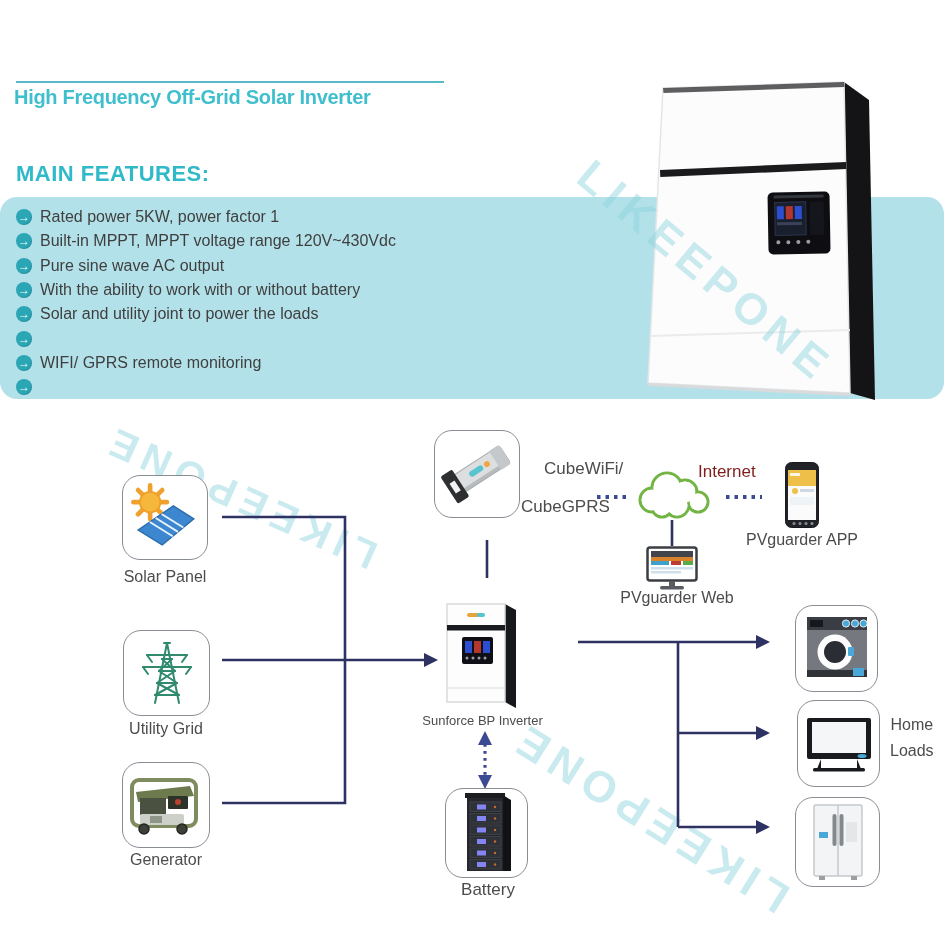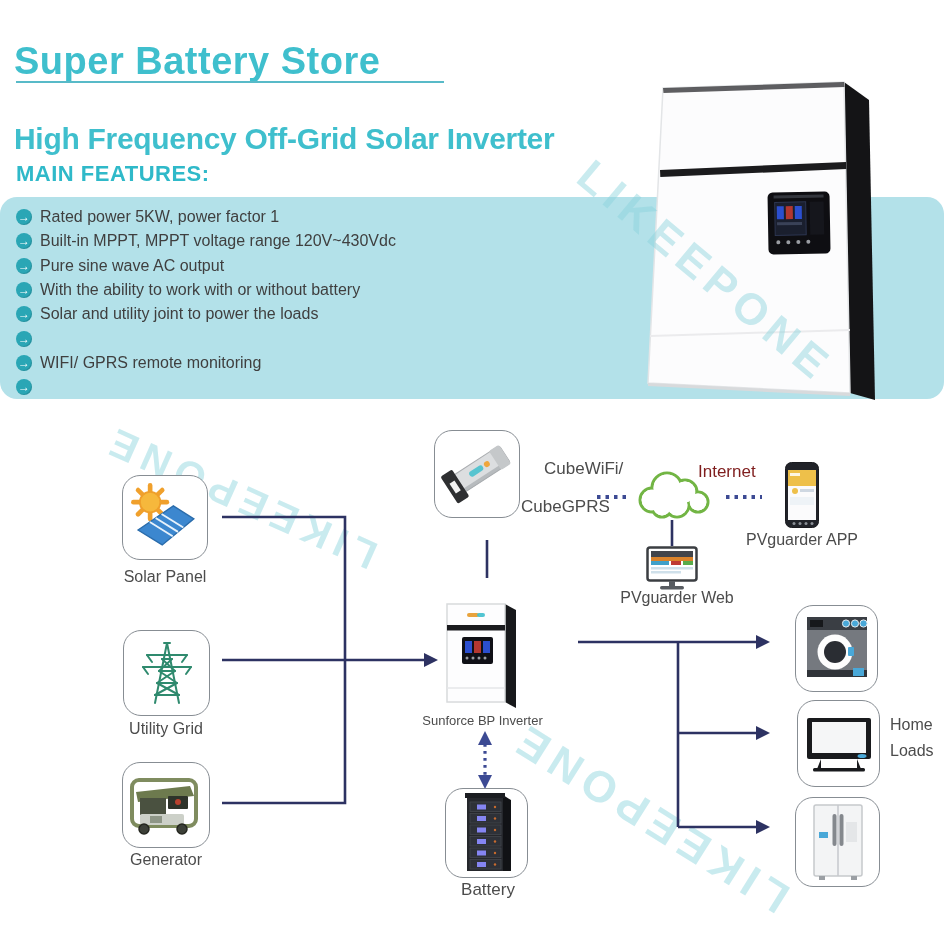--- a/index.html
+++ b/index.html
@@ -6,21 +6,21 @@
   body { background:#ffffff; }
   .page {
     position:relative; width:944px; height:944px; background:#fff;
     font-family:"Liberation Sans", sans-serif; overflow:hidden;
   }
   .abs { position:absolute; }
 
   
   .brand { left:14px; top:40px; font-size:38px; font-weight:bold; color:#3fbfcd; letter-spacing:0.5px; z-index:6; }
   .title-underline { left:16px; top:81px; width:428px; height:2px; background:#58bac8; z-index:6; }
-  .subtitle { left:14px; top:86px; font-size:30px; font-weight:bold; color:#3fbfcd; letter-spacing:-0.3px; z-index:6;margin-top:36px; }
+  .subtitle { left:14px; top:86px; font-size:20px; font-weight:bold; color:#3fbfcd; letter-spacing:-0.3px; z-index:6; }
   .features-heading { left:16px; top:161px; font-size:22px; font-weight:bold; color:#2fb9c9; letter-spacing:0.5px; z-index:6; }
 
   
   .band { left:0; top:197px; width:944px; height:202px; background:#b3e1e9; padding-top:8px; z-index:0;border-radius:17px; }
   .feature { display:flex; align-items:center; height:24.3px; padding-left:16px; }
   .bullet {
     width:16px; height:16px; border-radius:50%; background:#2aa6b5;
     color:#ffffff; display:flex; align-items:center; justify-content:center;
     margin-right:8px; flex:0 0 16px; box-shadow:inset -1px -1px 0 rgba(0,0,0,.12);
   }
@@ -42,28 +42,27 @@
   
   .wires { left:0; top:0; z-index:3; }
   .node {
     background:#fff; border:1.5px solid #878d93; border-radius:18px; z-index:4;
     display:flex; align-items:center; justify-content:center;
   }
   .plain-icon { z-index:4; }
   .dlabel { color:#4c4c4c; font-size:16px; z-index:5; text-align:center; }
   .cube-text { color:#4c4c4c; font-size:17px; z-index:5; }
   .internet-label { color:#7f1d1d; font-size:17px; z-index:5;margin-left:20px; }
-  .loads-label { color:#4c4c4c; font-size:16px; line-height:26px; z-index:5; }
+  .loads-label { color:#4c4c4c; font-size:16px; line-height:26px; z-index:5;text-align:center; }
 </style>
 </head>
 <body>
 
 <div class="page">
 
-  <div class="abs brand">Super Battery Store</div>
   <div class="abs title-underline"></div>
   <div class="abs subtitle">High Frequency Off-Grid Solar Inverter</div>
   <div class="abs features-heading">MAIN FEATURES:</div>
 
   <div class="abs band">
     <div class="feature">
         <span class="bullet"></span>
         <span class="ftext">Rated power 5KW, power factor 1</span>
       </div>
     <div class="feature">

